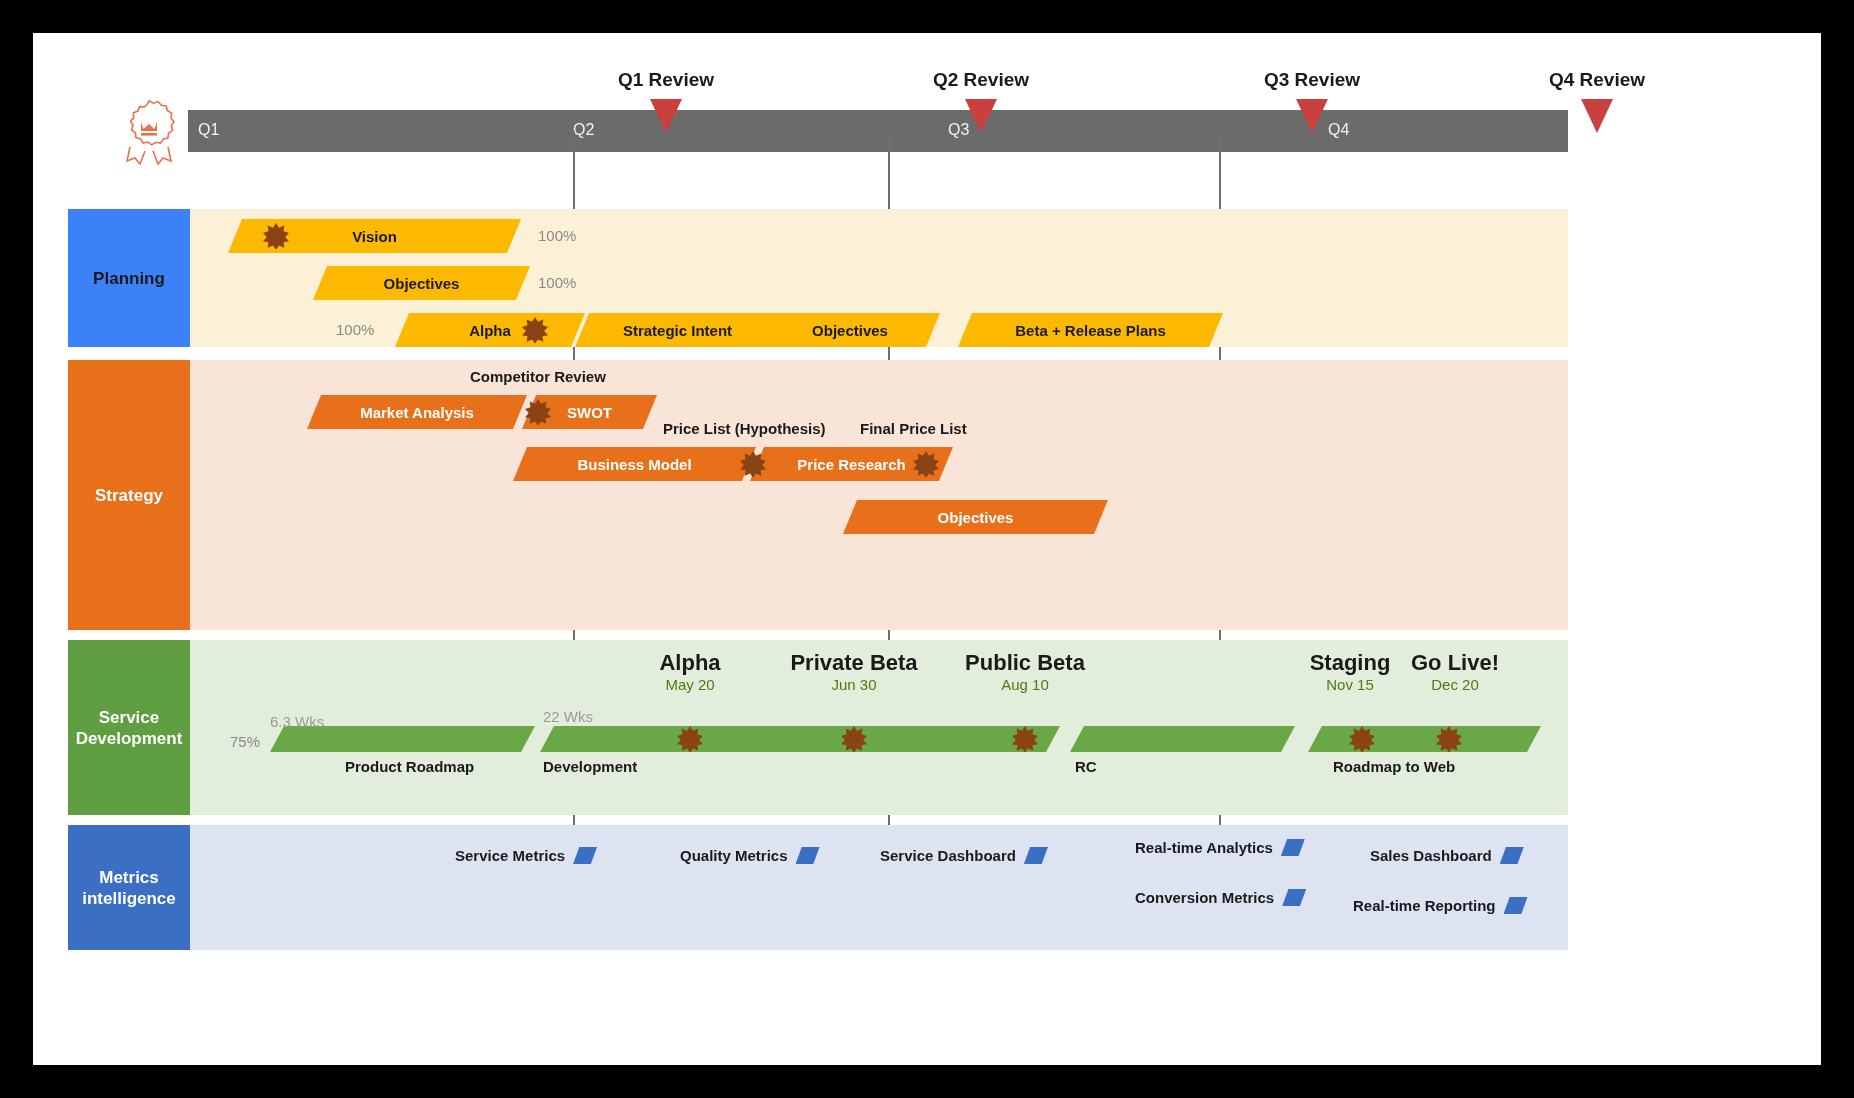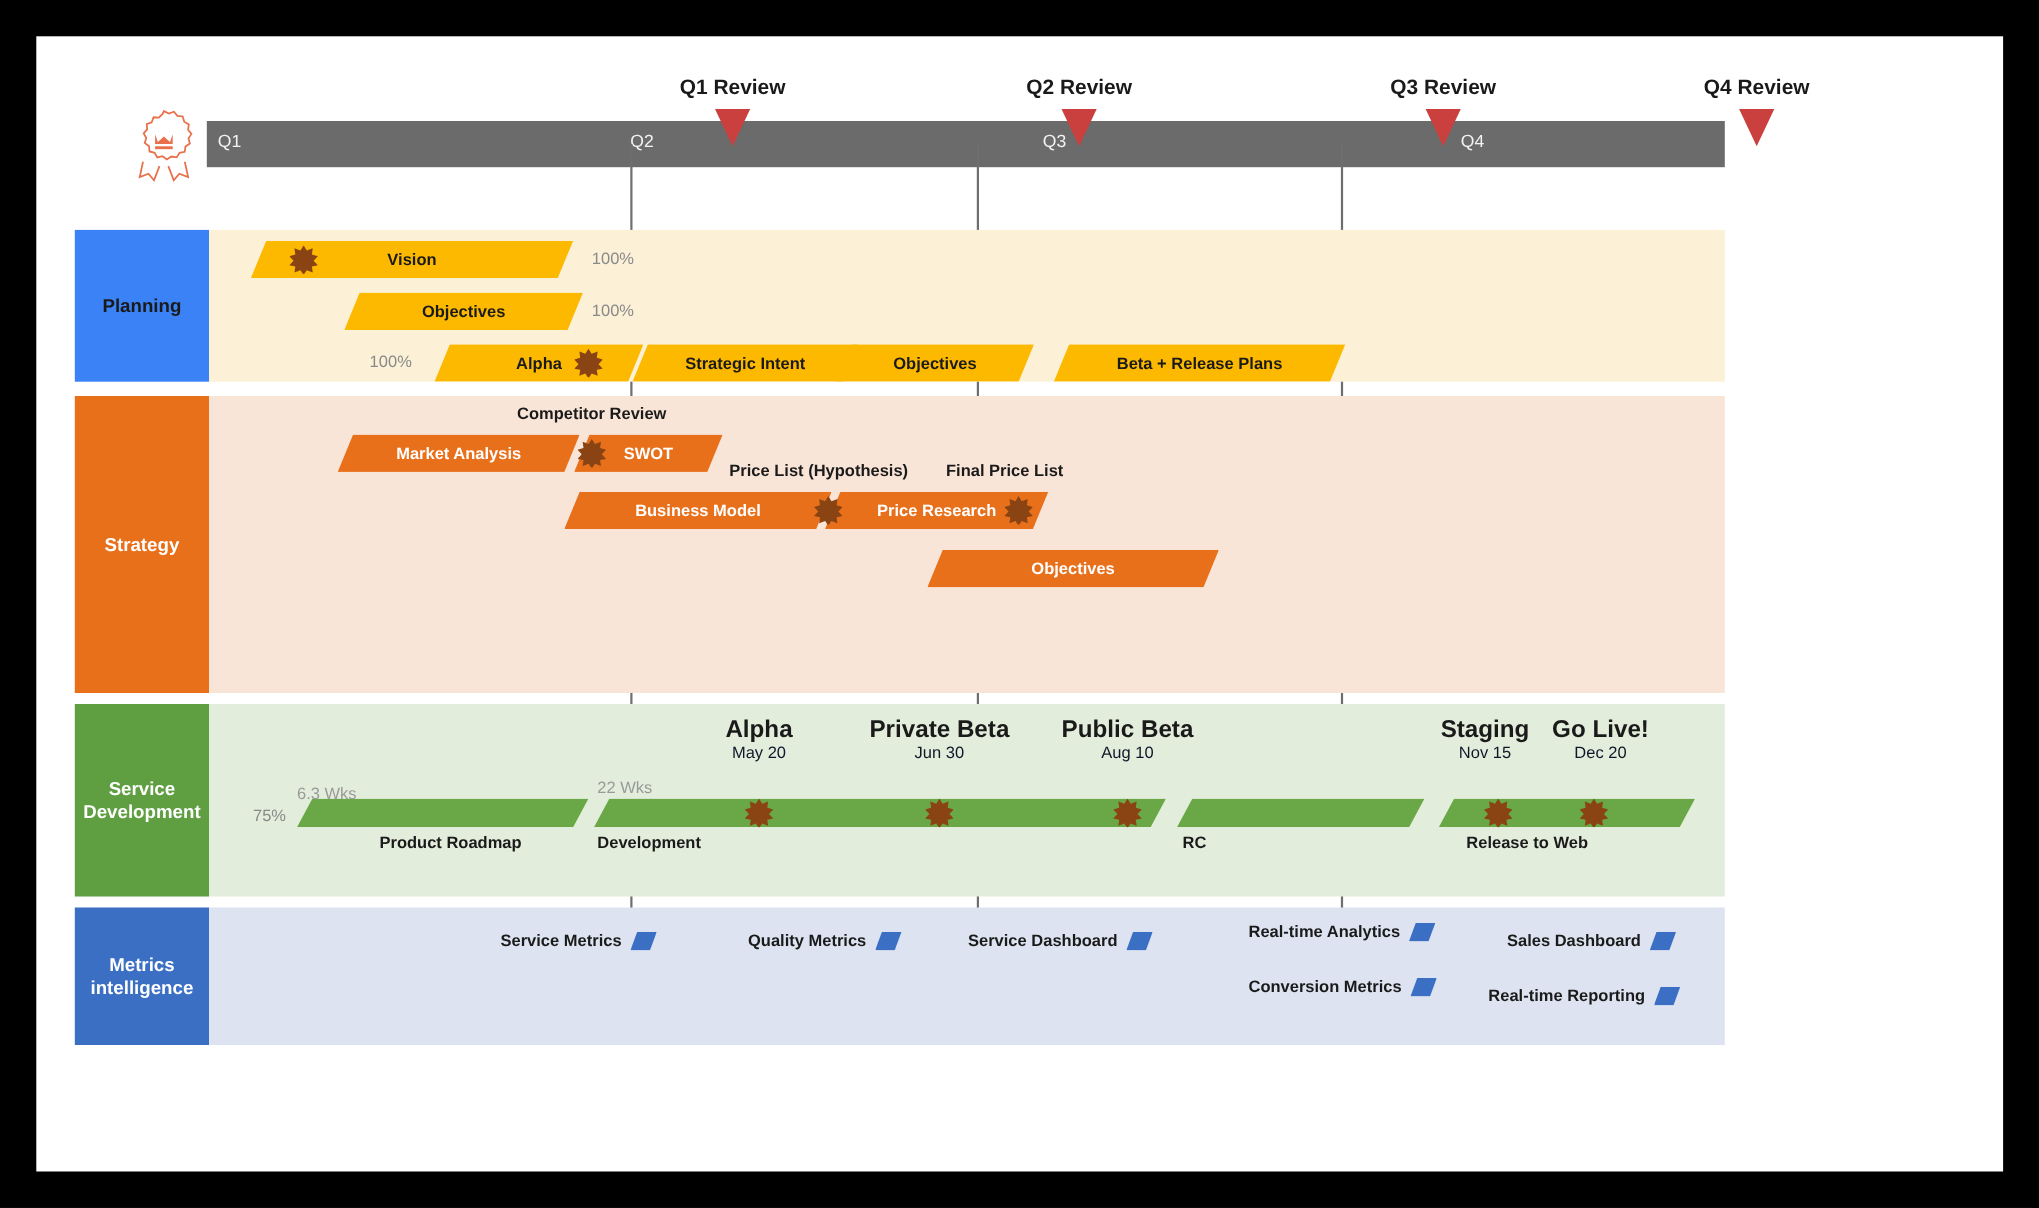--- a/index.html
+++ b/index.html
@@ -95,21 +95,21 @@
     position:absolute;font-size:15px;color:#8a8a8a;white-space:nowrap;
   }
   .dur{
     position:absolute;font-size:15px;color:#9a9a9a;white-space:nowrap;
   }
   .ms-name{
     position:absolute;font-size:22px;font-weight:bold;color:#1a1a1a;
     white-space:nowrap;transform:translateX(-50%);
   }
   .ms-date{
-    position:absolute;font-size:15px;color:#0f172a;white-space:nowrap;
+    position:absolute;font-size:15px;color:#4d7c0f;white-space:nowrap;
     transform:translateX(-50%);
   }
 
   
   .bi-item{position:absolute;display:flex;align-items:center;}
   .bi-label{
     font-size:15px;font-weight:bold;color:#1a1a1a;white-space:nowrap;
     margin-right:8px;
   }
   .bi-mark{
@@ -195,21 +195,21 @@
       <div class="lane lane-service" style="top: 607px; height: 175px; width: 1500px;">
         <div class="lane-title">Service Development</div>
         <div class="lane-body">
           <div class="bar green" style="left: 80px; top: 86px; width: 265px; height: 26px;"></div>
           <div class="bar green" style="left: 350px; top: 86px; width: 520px; height: 26px;"></div>
           <div class="bar green" style="left: 880px; top: 86px; width: 225px; height: 26px;"></div>
           <div class="bar green" style="left: 1118px; top: 86px; width: 233px; height: 26px;"></div>
           <div class="bar-under-label" style="left: 155px; top: 118px;">Product Roadmap</div>
           <div class="bar-under-label" style="left: 353px; top: 118px;">Development</div>
           <div class="bar-under-label" style="left: 885px; top: 118px;">RC</div>
-          <div class="bar-under-label" style="left: 1143px; top: 118px;">Release to Web</div>
+          <div class="bar-under-label" style="left: 1143px; top: 118px;">Roadmap to Web</div>
           <div class="pct" style="left: 40px; top: 93px;">75%</div>
           <div class="dur" style="left: 80px; top: 73px;">6.3 Wks</div>
           <div class="dur" style="left: 353px; top: 68px;">22 Wks</div>
           <div class="milestone" style="left: 500px; top: 99px;"></div>
           <div class="milestone" style="left: 664px; top: 99px;"></div>
           <div class="milestone" style="left: 835px; top: 99px;"></div>
           <div class="milestone" style="left: 1172px; top: 99px;"></div>
           <div class="milestone" style="left: 1259px; top: 99px;"></div>
           <div class="ms-name" style="left: 500px; top: 10px;">Alpha</div>
           <div class="ms-date" style="left: 500px; top: 36px;">May 20</div>

